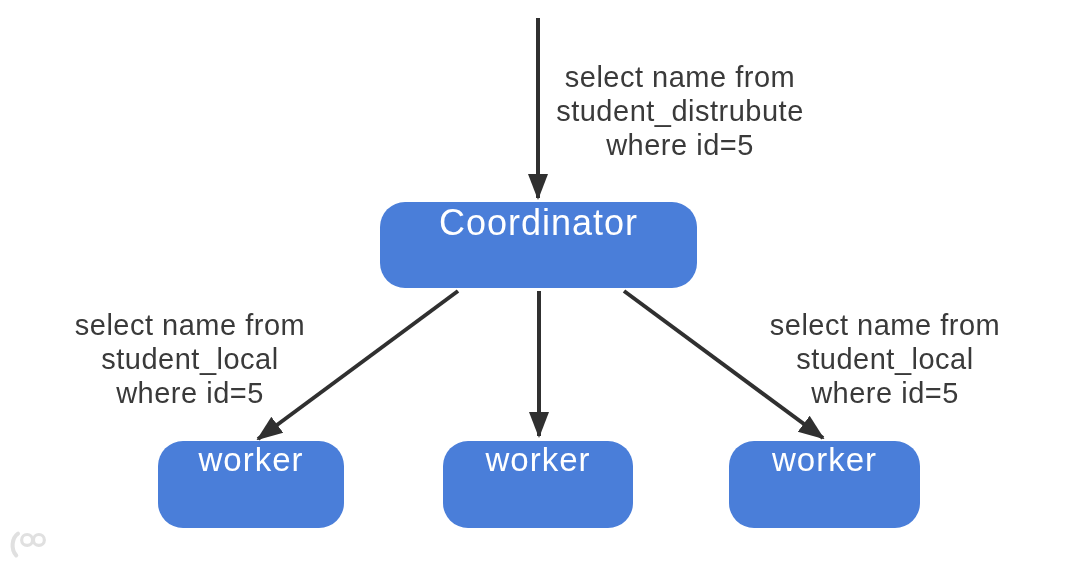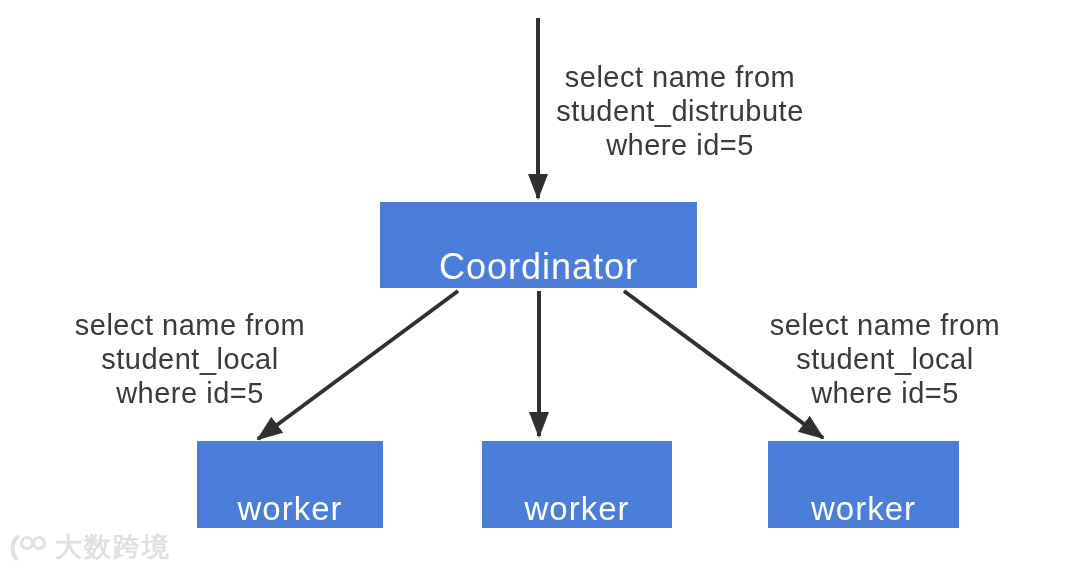--- a/index.html
+++ b/index.html
@@ -17,25 +17,26 @@
     background:var(--background);
     position:relative;
     overflow:hidden;
   }
   .stage{position:absolute;left:0;top:0;width:1080px;height:508px;}
   .arrow-layer{position:absolute;left:0;top:0;width:1080px;height:570px;pointer-events:none;}
   .node{
     position:absolute;
     background:var(--node-fill);
     color:var(--node-text);
-    display:flex;align-items:flex-end;justify-content:center;
+    display:flex;align-items:flex-start;justify-content:center;
     letter-spacing:1px;
+    border-radius:25px;
   }
   .node-coordinator{left:380px;top:202px;width:317px;height:86px;font-size:36px;}
-  .node-worker{width:186px;height:87px;font-size:33px;margin-left:39px;}
+  .node-worker{width:186px;height:87px;font-size:33px;}
   .node-worker.w1{left:158px;top:441px;}
   .node-worker.w2{left:443px;top:441px;width:190px;}
   .node-worker.w3{left:729px;top:441px;width:191px;}
   .query-label{
     position:absolute;
     color:var(--label-text);
     font-size:29px;
     line-height:34px;
     letter-spacing:0.5px;
     text-align:center;
@@ -103,16 +104,15 @@
   <div class="node node-worker w3">
     <span>worker</span>
   </div>
 
   <div class="watermark">
     <svg width="40" height="31" viewBox="0 0 44 34">
       <path d="M11 5 C4 10 3 22 9 29" stroke="#DEDEDE" stroke-width="4.5" fill="none" stroke-linecap="round"></path>
       <circle cx="21" cy="12" r="6" stroke="#DEDEDE" stroke-width="3.5" fill="none"></circle>
       <circle cx="34" cy="12" r="6" stroke="#DEDEDE" stroke-width="3.5" fill="none"></circle>
     </svg>
-    <span class="watermark-brand">大数跨境</span>
   </div>
 
 </div>
 
 </body></html>

